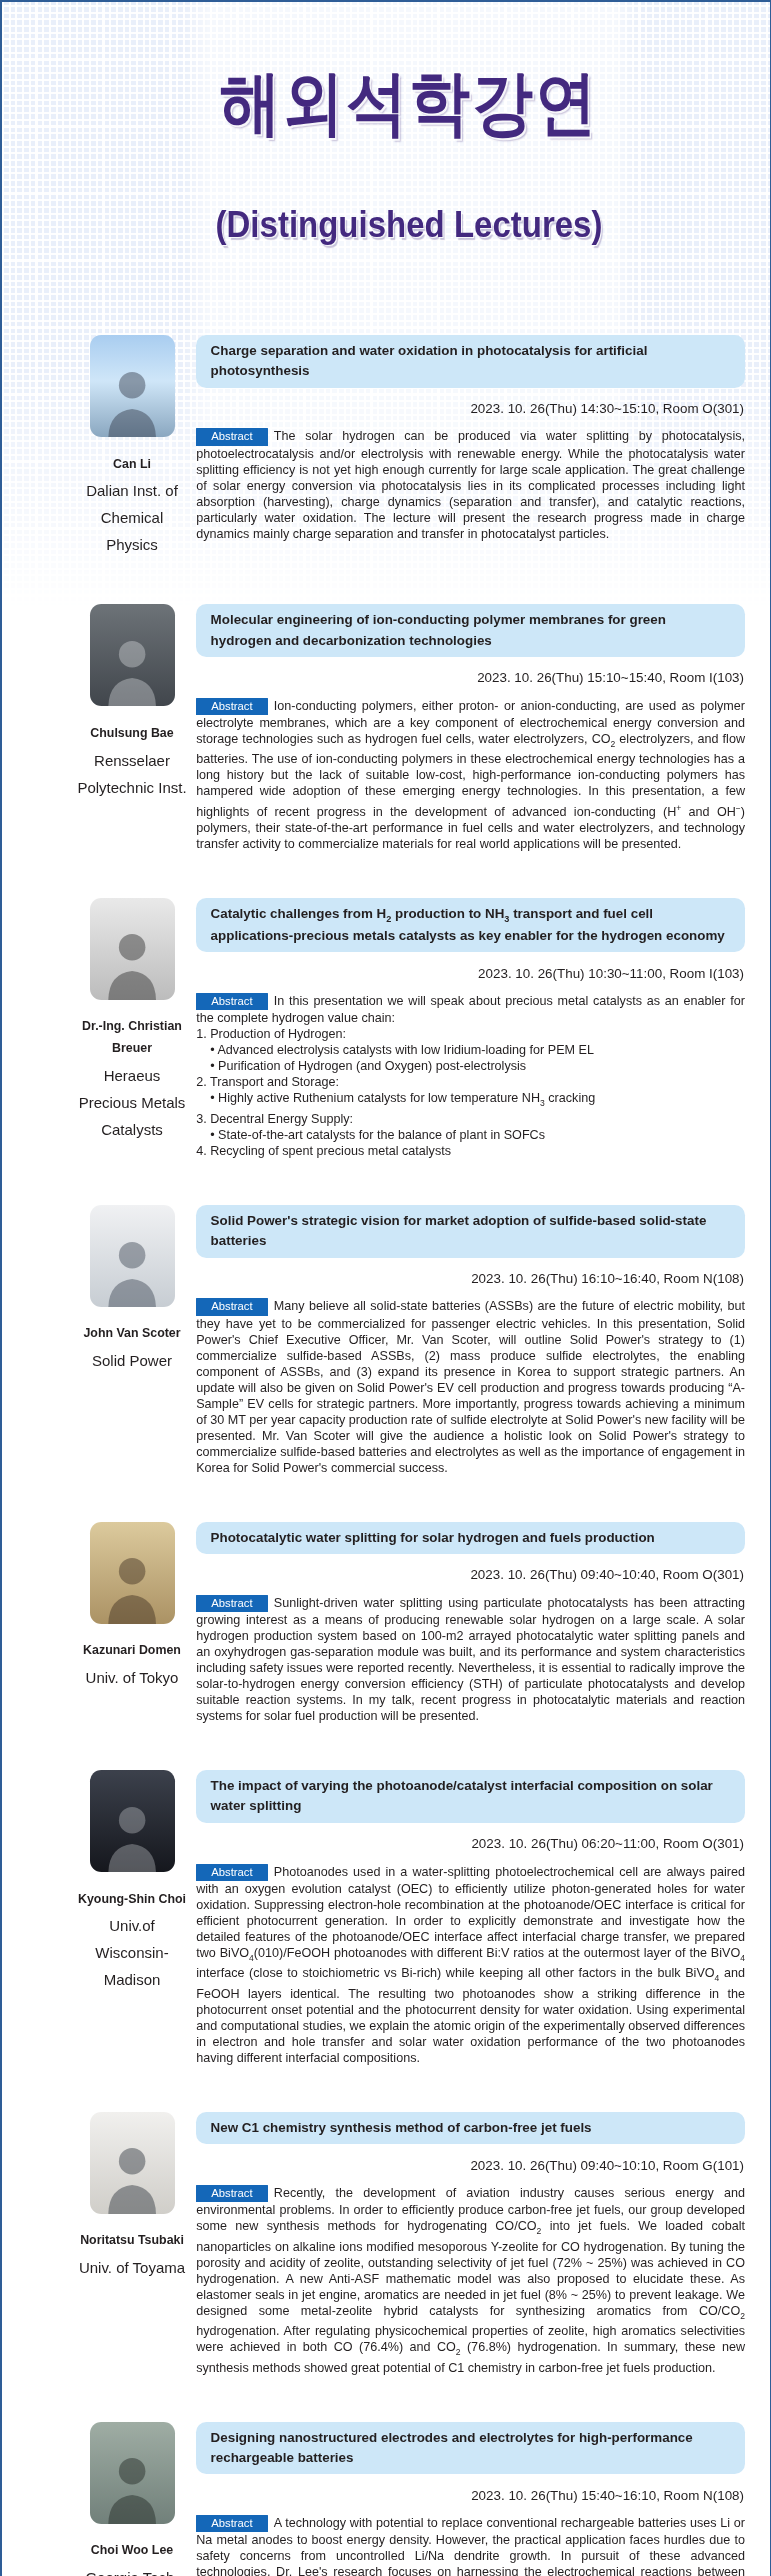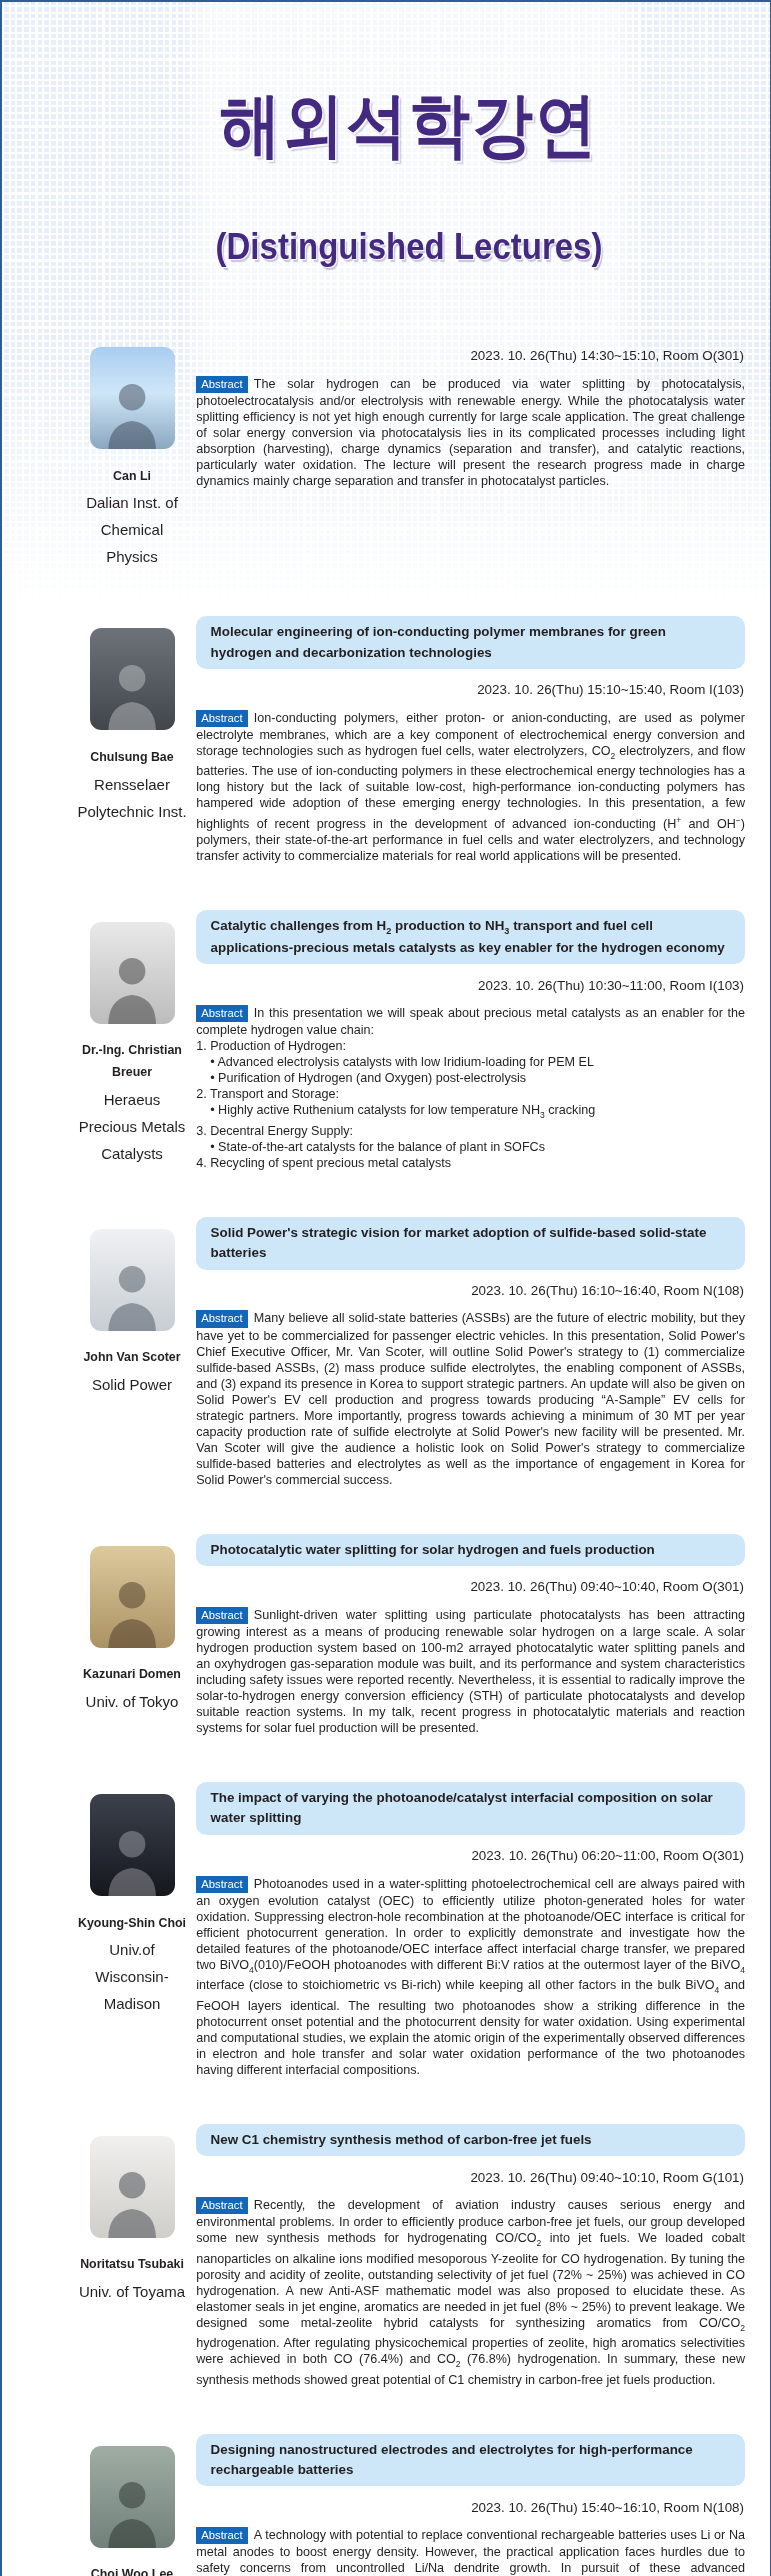--- a/index.html
+++ b/index.html
@@ -26,21 +26,21 @@
   }
   .header-sheet{
     position:absolute; left:205px; top:0; width:410px; height:474px;
     background:rgba(255,255,255,.55);
     box-shadow:0 0 18.5px 12.4px rgba(255,255,255,.55);
     pointer-events:none;
   }
   header.page-header{
     position:relative;
     text-align:center;
-    padding:83px 0 62px 0;
+    padding:61px 0 62px 0;
     height:333px;
     box-sizing:border-box;
   }
   .title-ko{
     margin:0;
     font-size:61px;
     font-weight:bold;
     color:#43297f;
     letter-spacing:2.1px;
     transform:scaleY(1.15);
@@ -57,21 +57,20 @@
   }
   main{position:relative;}
   section.entry{
     display:flex;
     gap:5.2px;
     margin-bottom:46px;
   }
   aside.speaker{
     flex:0 0 118px;
     text-align:center;
-    margin-top:12px;
   }
   .photo{
     width:85px; height:102px;
     margin:0 auto;
     border-radius:11.3px;
     overflow:hidden;
     display:flex; align-items:flex-end; justify-content:center;
   }
   .photo svg{display:block; width:78%; height:auto; margin-bottom:-2.1px;}
   .s-name{
@@ -106,21 +105,21 @@
     font-size:12.6px;
     line-height:16px;
     text-align:justify;
   }
   .badge{
     display:inline-block;
     background:#1467b8;
     color:#ffffff;
     font-size:11.3px;
     line-height:1.35;
-    padding:1px 5px;
+    padding:1px 15px;
     margin-right:6.2px;
     border-radius:0.5px;
     vertical-align:baseline;
   }
   sub{font-size:.68em;}
   sup{font-size:.68em;}
 </style>
 </head>
 <body>
 
@@ -140,20 +139,21 @@
         <div class="photo" style="background:linear-gradient(180deg,#a9cdf0 0%,#cfe6f8 45%,#8aa7c0 100%);color:rgba(40,45,60,.42)">
           <svg viewBox="0 0 100 120">
               <circle cx="50" cy="38" r="20" fill="currentColor"></circle>
               <path d="M14 120 Q14 78 50 74 Q86 78 86 120 Z" fill="currentColor"></path>
             </svg>
         </div>
         <div class="s-name">Can Li</div>
         <div class="s-affil">Dalian Inst. of Chemical Physics</div>
       </aside>
       <div class="content">
+        <div class="title-bar"><span>Charge separation and water oxidation in photocatalysis for artificial photosynthesis</span></div>
         <div class="datetime">2023. 10. 26(Thu) 14:30~15:10, Room O(301)</div>
         <p class="abstract"><span class="badge">Abstract</span><span>The solar hydrogen can be produced via water splitting by photocatalysis, photoelectrocatalysis and/or electrolysis with renewable energy. While the photocatalysis water splitting efficiency is not yet high enough currently for large scale application. The great challenge of solar energy conversion via photocatalysis lies in its complicated processes including light absorption (harvesting), charge dynamics (separation and transfer), and catalytic reactions, particularly water oxidation. The lecture will present the research progress made in charge dynamics mainly charge separation and transfer in photocatalyst particles.</span></p>
       </div>
     </section>
 
     <section class="entry">
       <aside class="speaker">
         <div class="photo" style="background:linear-gradient(180deg,#6d7378 0%,#41464c 100%);color:rgba(235,238,242,.35)">
           <svg viewBox="0 0 100 120">
               <circle cx="50" cy="38" r="20" fill="currentColor"></circle>

